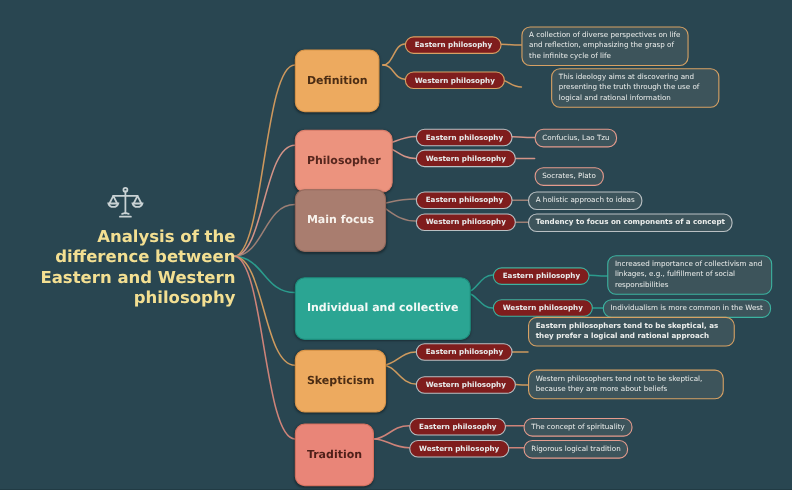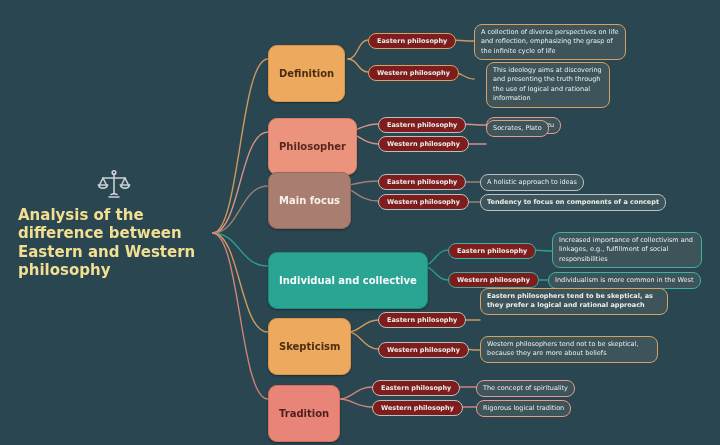--- a/index.html
+++ b/index.html
@@ -6,21 +6,21 @@
   #canvas{
     position:relative;width:720px;height:445px;overflow:hidden;
     background:#294651;
     font-family:"DejaVu Sans","Liberation Sans",sans-serif;
   }
   svg.links{position:absolute;left:0;top:0;width:720px;height:445px;}
   svg.links path{fill:none;stroke-width:1.4px;stroke-linecap:round;opacity:.9;}
 
   .node{position:absolute;box-sizing:border-box;}
 
-  .central{width:196px;left:18px;top:206px;text-align:left;
+  .central{width:196px;left:18px;top:206px;text-align:right;
     color:#f3df92;font-weight:bold;font-size:15px;line-height:1.22;cursor:default;}
   .central-icon{position:absolute;left:96px;top:168px;width:36px;height:36px;}
 
   .topic{border-radius:9px;padding:22px 10px;font-size:10px;font-weight:bold;
     white-space:nowrap;box-shadow:0 1px 2px rgba(0,0,0,.35);}
   .topic.orange{background:#edaa5f;color:#4c2d14;border:1px solid #d99549;}
   .topic.salmon{background:#ec937e;color:#57271e;border:1px solid #d97f6c;}
   .topic.red{background:#e98578;color:#4f1f19;border:1px solid #d5715f;}
   .topic.mauve{background:#a97d6f;color:#f7f2ec;border:1px solid #94695c;}
   .topic.teal{background:#2ba593;color:#f3faf7;border:1px solid #1e8d7d;}
@@ -94,27 +94,27 @@
         <path d="M13 29 h10 M15 26.5 l3 -1 3 1"></path>
       </g>
     </svg>
   </div>
   <div class="node central">Analysis of the difference between Eastern and Western philosophy</div>
 
   <div class="node topic orange" style="left:268px;top:45px;">Definition</div>
   <div class="node sub b-orange" style="left:368px;top:33px;">Eastern philosophy</div>
   <div class="node sub b-orange" style="left:368px;top:65px;">Western philosophy</div>
   <div class="node leaf b-orange" style="left:474px;top:24px;width:152px;">A collection of diverse perspectives on life and reflection, emphasizing the grasp of the infinite cycle of life</div>
-  <div class="node leaf b-orange" style="left:486px;top:62px;width:124px;">This ideology aims at discovering and presenting the truth through the use of logical and rational information</div>
+  <div class="node leaf b-orange" style="left:501px;top:62px;width:153px;">This ideology aims at discovering and presenting the truth through the use of logical and rational information</div>
 
   <div class="node topic salmon" style="left:268px;top:118px;">Philosopher</div>
   <div class="node sub b-gray" style="left:378px;top:117px;">Eastern philosophy</div>
   <div class="node sub b-gray" style="left:378px;top:136px;">Western philosophy</div>
   <div class="node leaf single b-pink" style="left:486px;top:117px;">Confucius, Lao Tzu</div>
-  <div class="node leaf single b-pink" style="left:486px;top:120px;">Socrates, Plato</div>
+  <div class="node leaf single b-pink" style="left:486px;top:152px;">Socrates, Plato</div>
 
   <div class="node topic mauve" style="left:268px;top:172px;">Main focus</div>
   <div class="node sub b-gray" style="left:378px;top:174px;">Eastern philosophy</div>
   <div class="node sub b-gray" style="left:378px;top:194px;">Western philosophy</div>
   <div class="node leaf single b-gray" style="left:480px;top:174px;">A holistic approach to ideas</div>
   <div class="node leaf single b-gray" style="left:480px;top:194px;font-weight:bold;">Tendency to focus on components of a concept</div>
 
   <div class="node topic teal" style="left:268px;top:252px;text-align:center;">Individual and collective</div>
   <div class="node sub b-teal" style="left:448px;top:243px;">Eastern philosophy</div>
   <div class="node sub b-teal" style="left:448px;top:272px;">Western philosophy</div>

